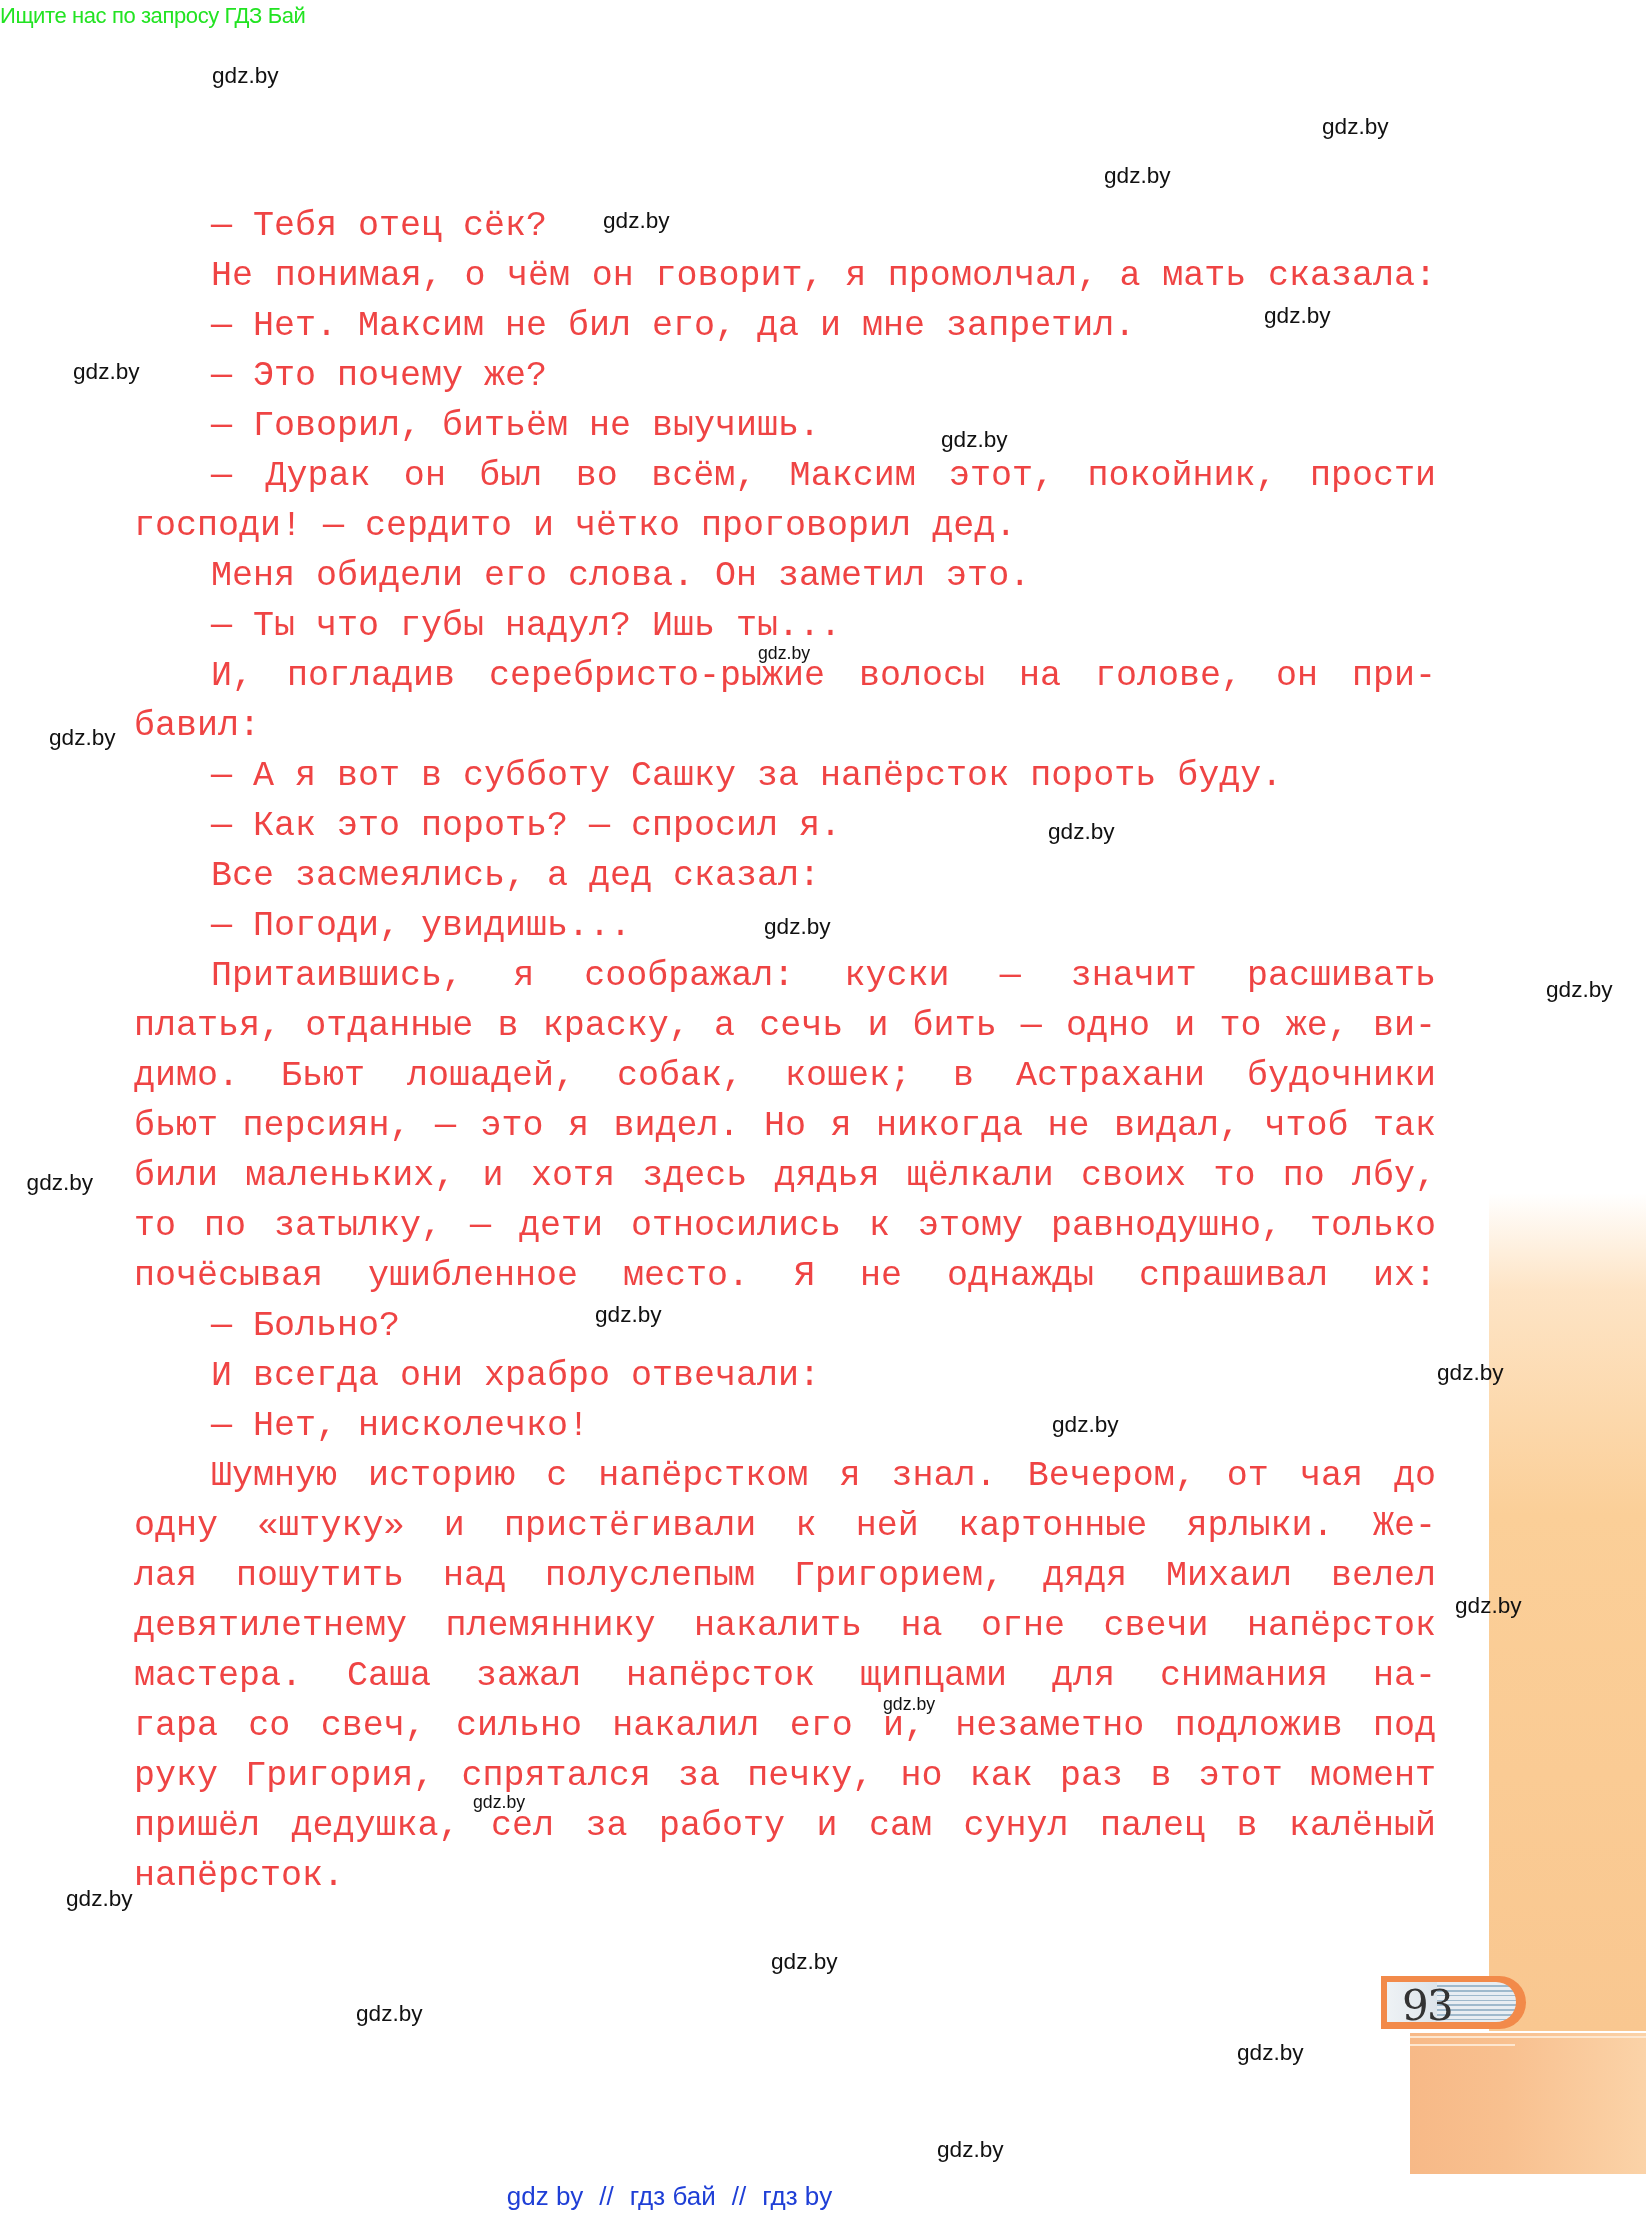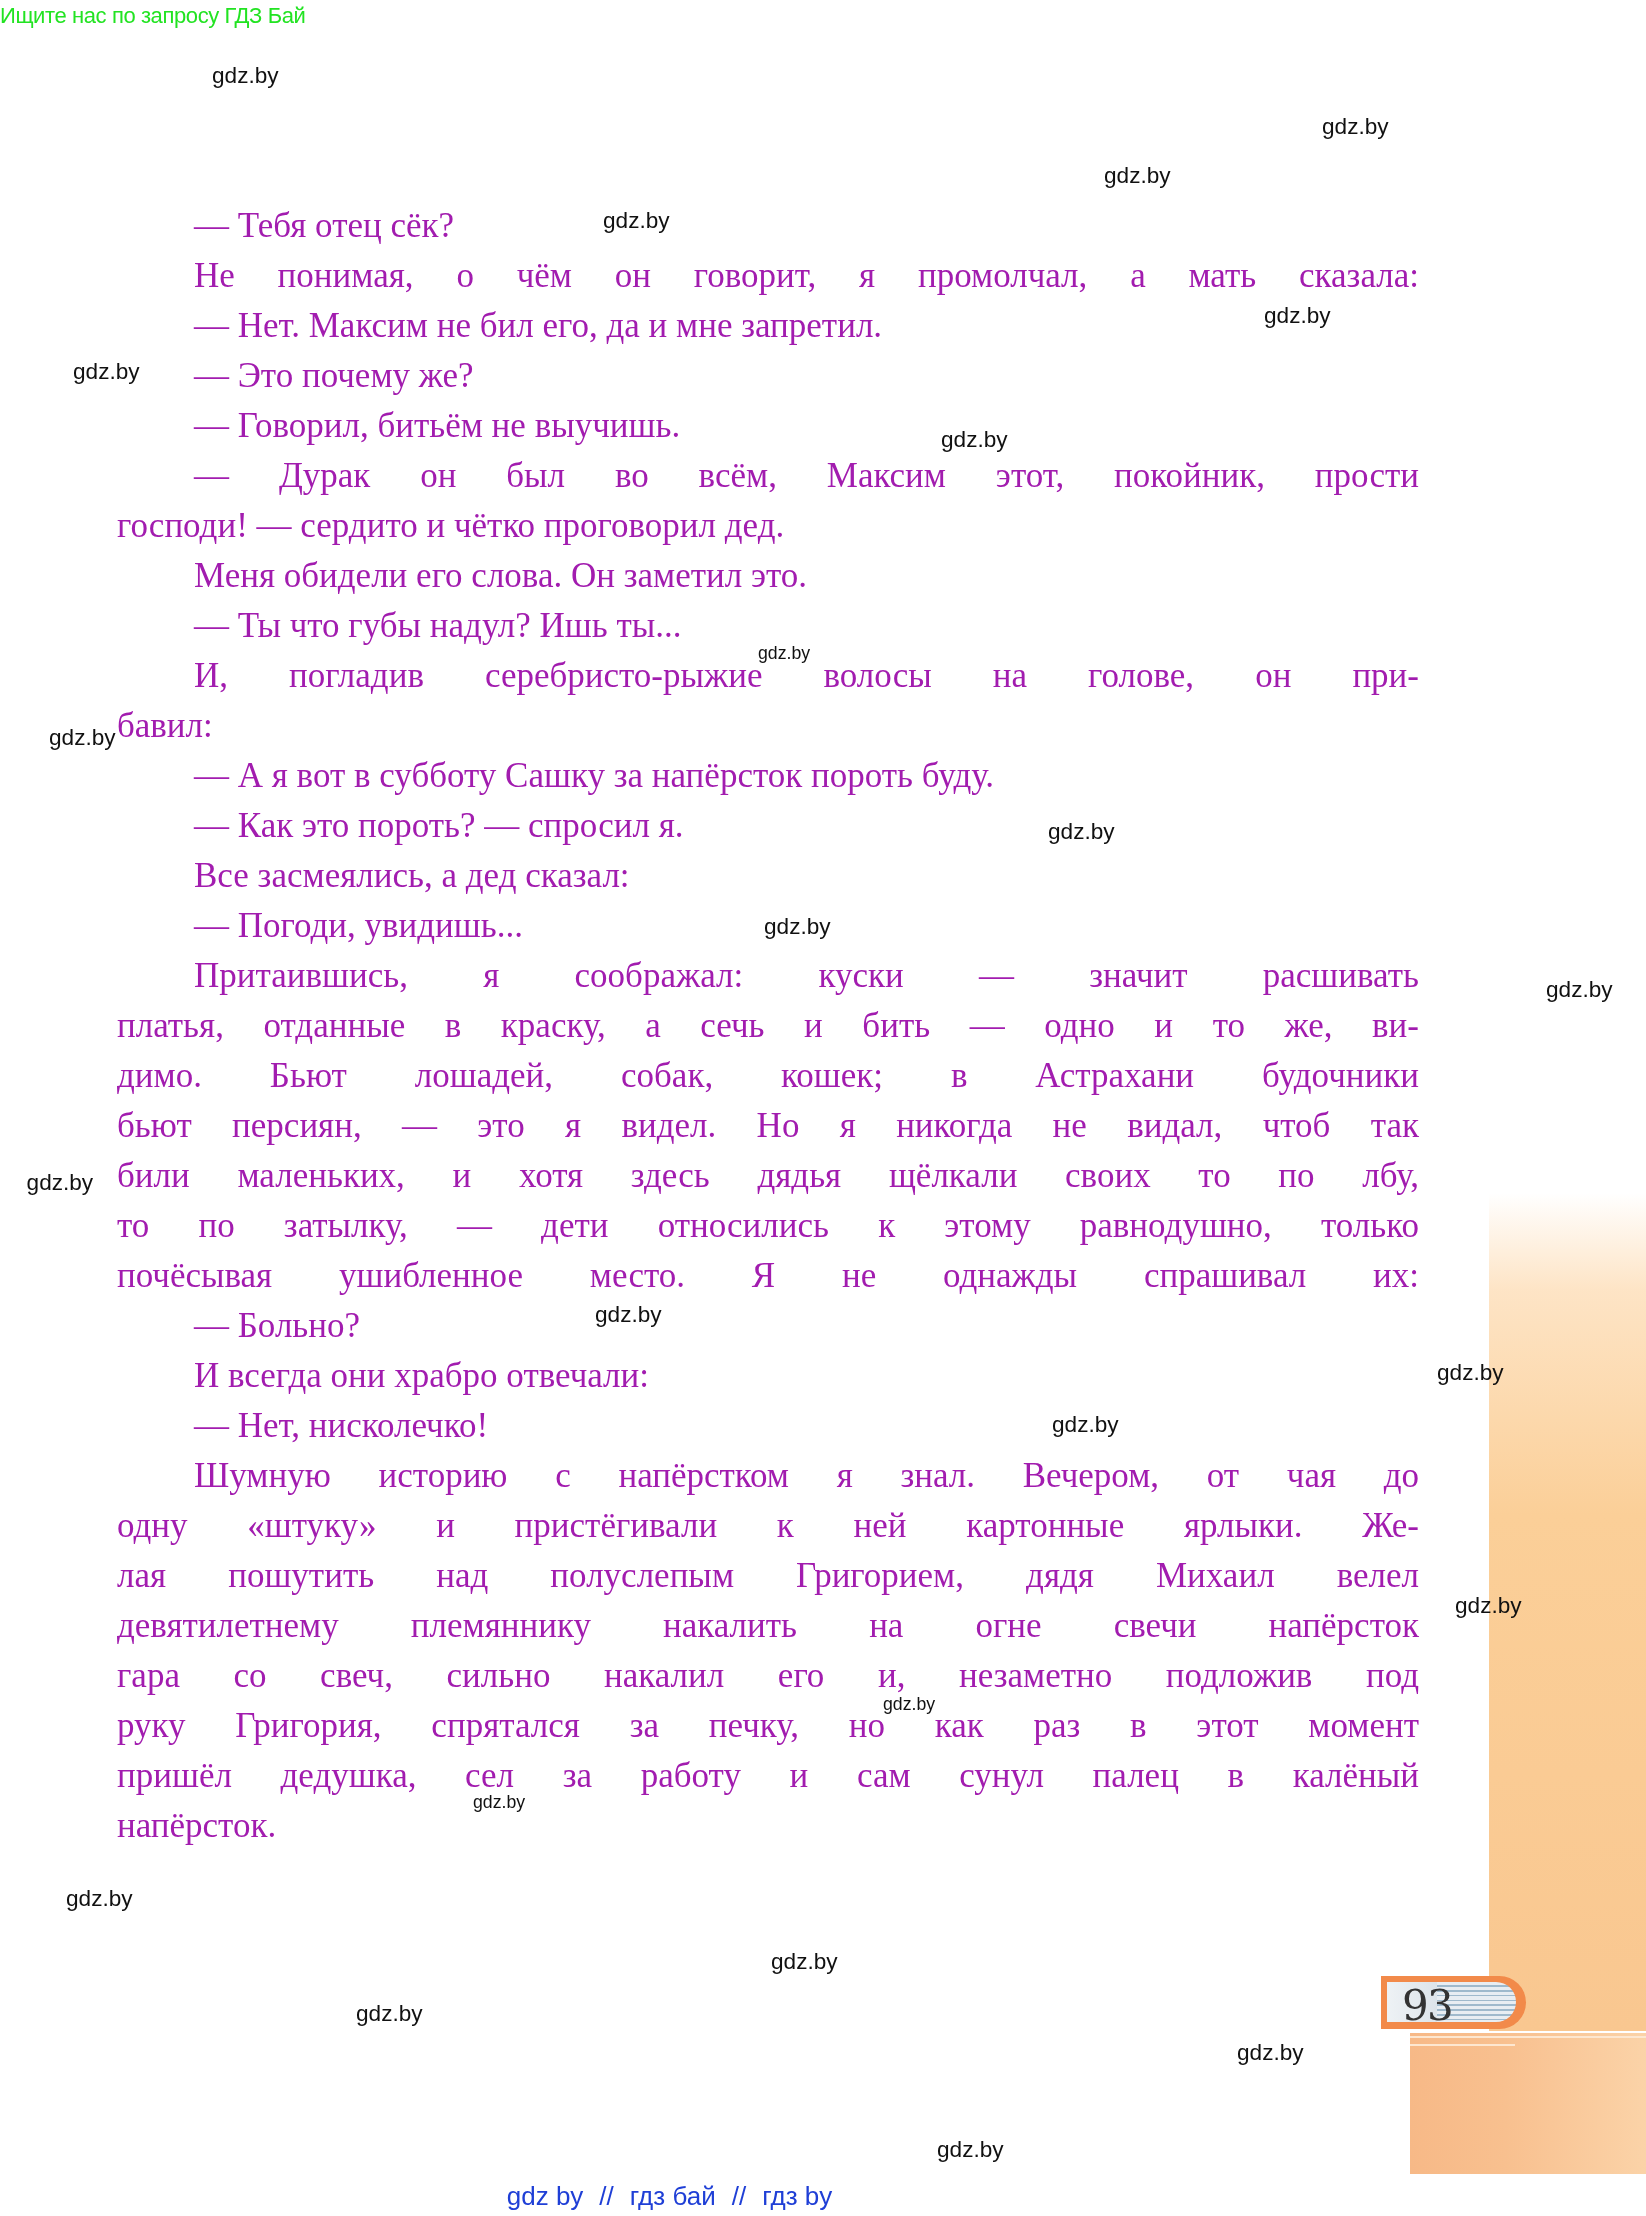--- a/index.html
+++ b/index.html
@@ -40,22 +40,22 @@
   }
   .badge-cover {
     position:absolute; left:6.4px; top:6.4px; width:50px; height:40px;
     background:linear-gradient(to right, #eef2f5, #dde4ea);
   }
   .badge-num {
     position:absolute; left:21px; top:4.8px; font-family:"DejaVu Serif", serif;
     font-size:42px; color:#333; letter-spacing:-1.6px;
   }
   .text-block {
-    position:absolute; left:117px; top:201px; width:1302px;
-    font-family:Liberation Serif, serif; font-size:35px; color:#a21caf;
+    position:absolute; left:134px; top:201px; width:1302px;
+    font-family:Liberation Mono, monospace; font-size:35px; color:#ef4444;
     line-height:50px;
   }
   .line { white-space:nowrap; height:50px; overflow:visible; }
   .line.indent { padding-left:77px; }
   .line.justify { text-align:justify; text-align-last:justify; white-space:normal; }
   .wm {
     position:absolute; font-family:"Liberation Sans", sans-serif; font-size:22.6px; color:#111;
   }
   .wm.small { font-size:17.7px; }
   .footer-links {
@@ -104,20 +104,21 @@
     <div class="line justify">били маленьких, и хотя здесь дядья щёлкали своих то по лбу,</div>
     <div class="line justify">то по затылку, — дети относились к этому равнодушно, только</div>
     <div class="line justify">почёсывая ушибленное место. Я не однажды спрашивал их:</div>
     <div class="line indent">— Больно?</div>
     <div class="line indent">И всегда они храбро отвечали:</div>
     <div class="line indent">— Нет, нисколечко!</div>
     <div class="line indent justify">Шумную историю с напёрстком я знал. Вечером, от чая до</div>
     <div class="line justify">одну «штуку» и пристёгивали к ней картонные ярлыки. Же-</div>
     <div class="line justify">лая пошутить над полуслепым Григорием, дядя Михаил велел</div>
     <div class="line justify">девятилетнему племяннику накалить на огне свечи напёрсток</div>
+    <div class="line justify">мастера. Саша зажал напёрсток щипцами для снимания на-</div>
     <div class="line justify">гара со свеч, сильно накалил его и, незаметно подложив под</div>
     <div class="line justify">руку Григория, спрятался за печку, но как раз в этот момент</div>
     <div class="line justify">пришёл дедушка, сел за работу и сам сунул палец в калёный</div>
     <div class="line">напёрсток.</div>
   </div>
 
 <div id="watermarks">
     <div class="wm" style="left: 212px; top: 63px;">gdz.by</div>
     <div class="wm" style="left: 1322px; top: 114px;">gdz.by</div>
     <div class="wm" style="left: 1104px; top: 163px;">gdz.by</div>

